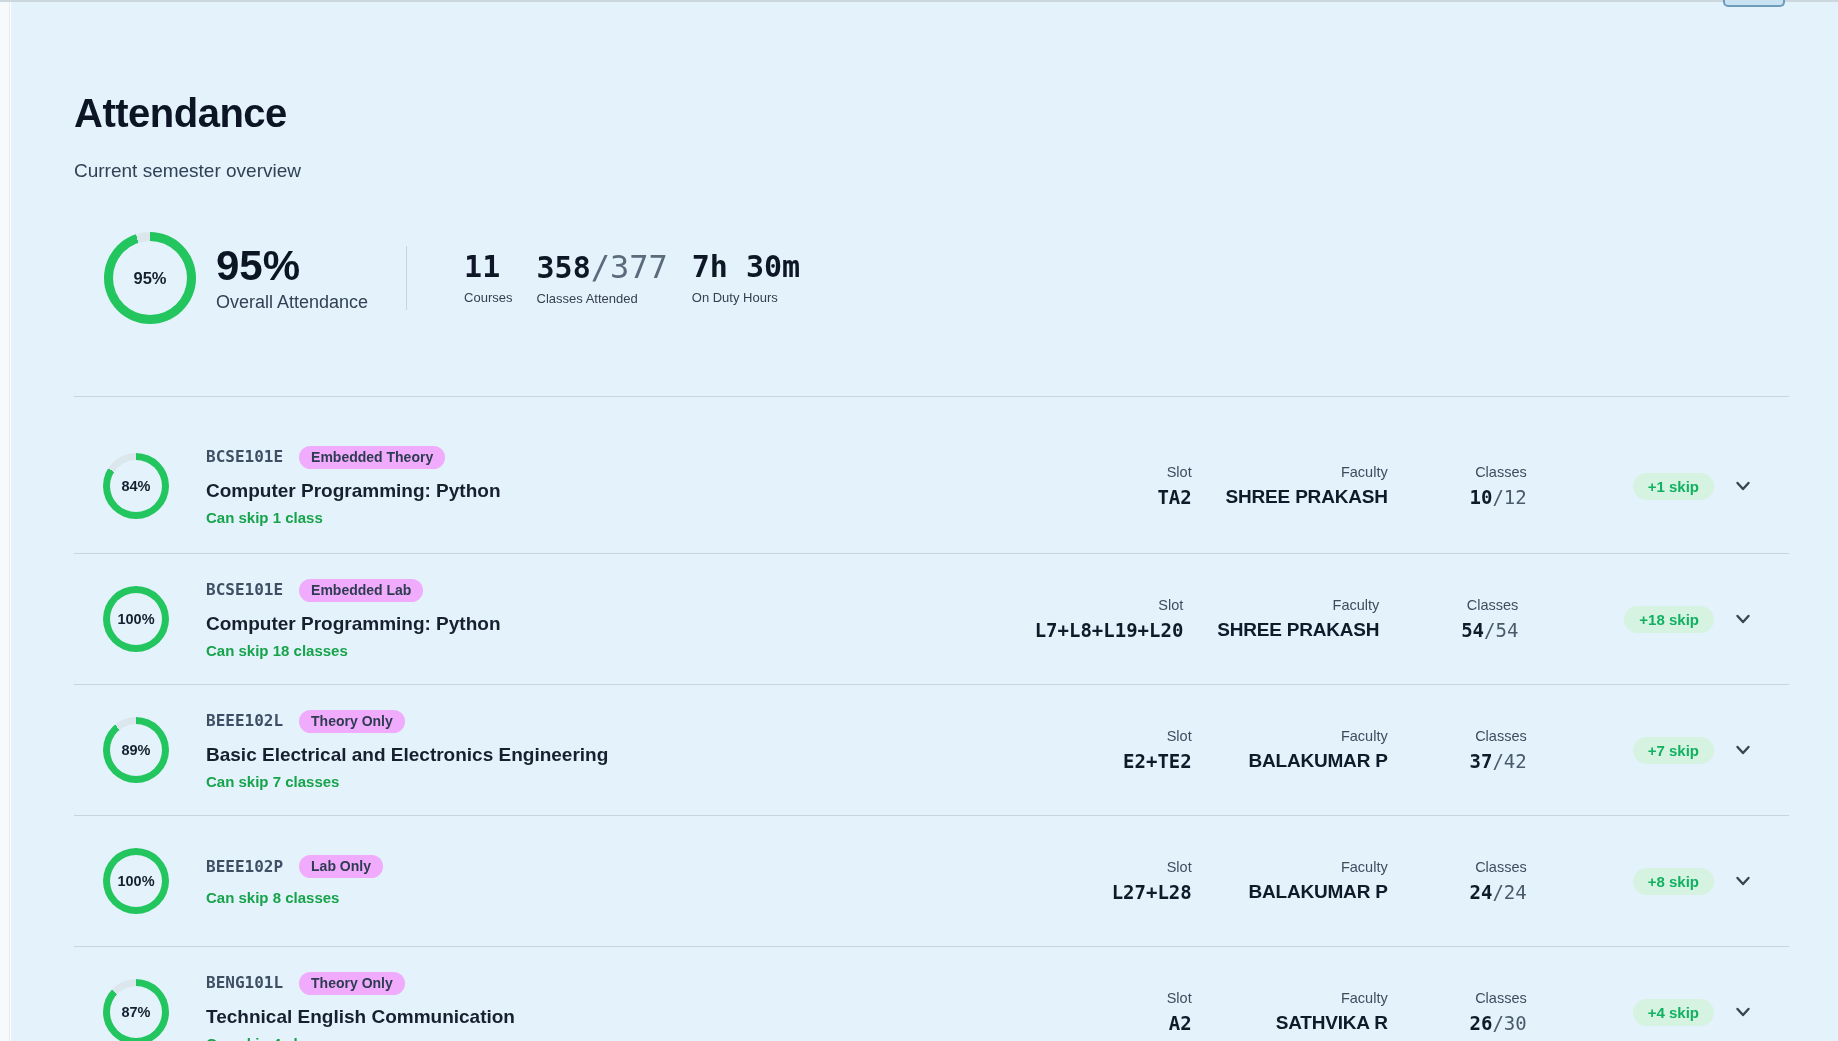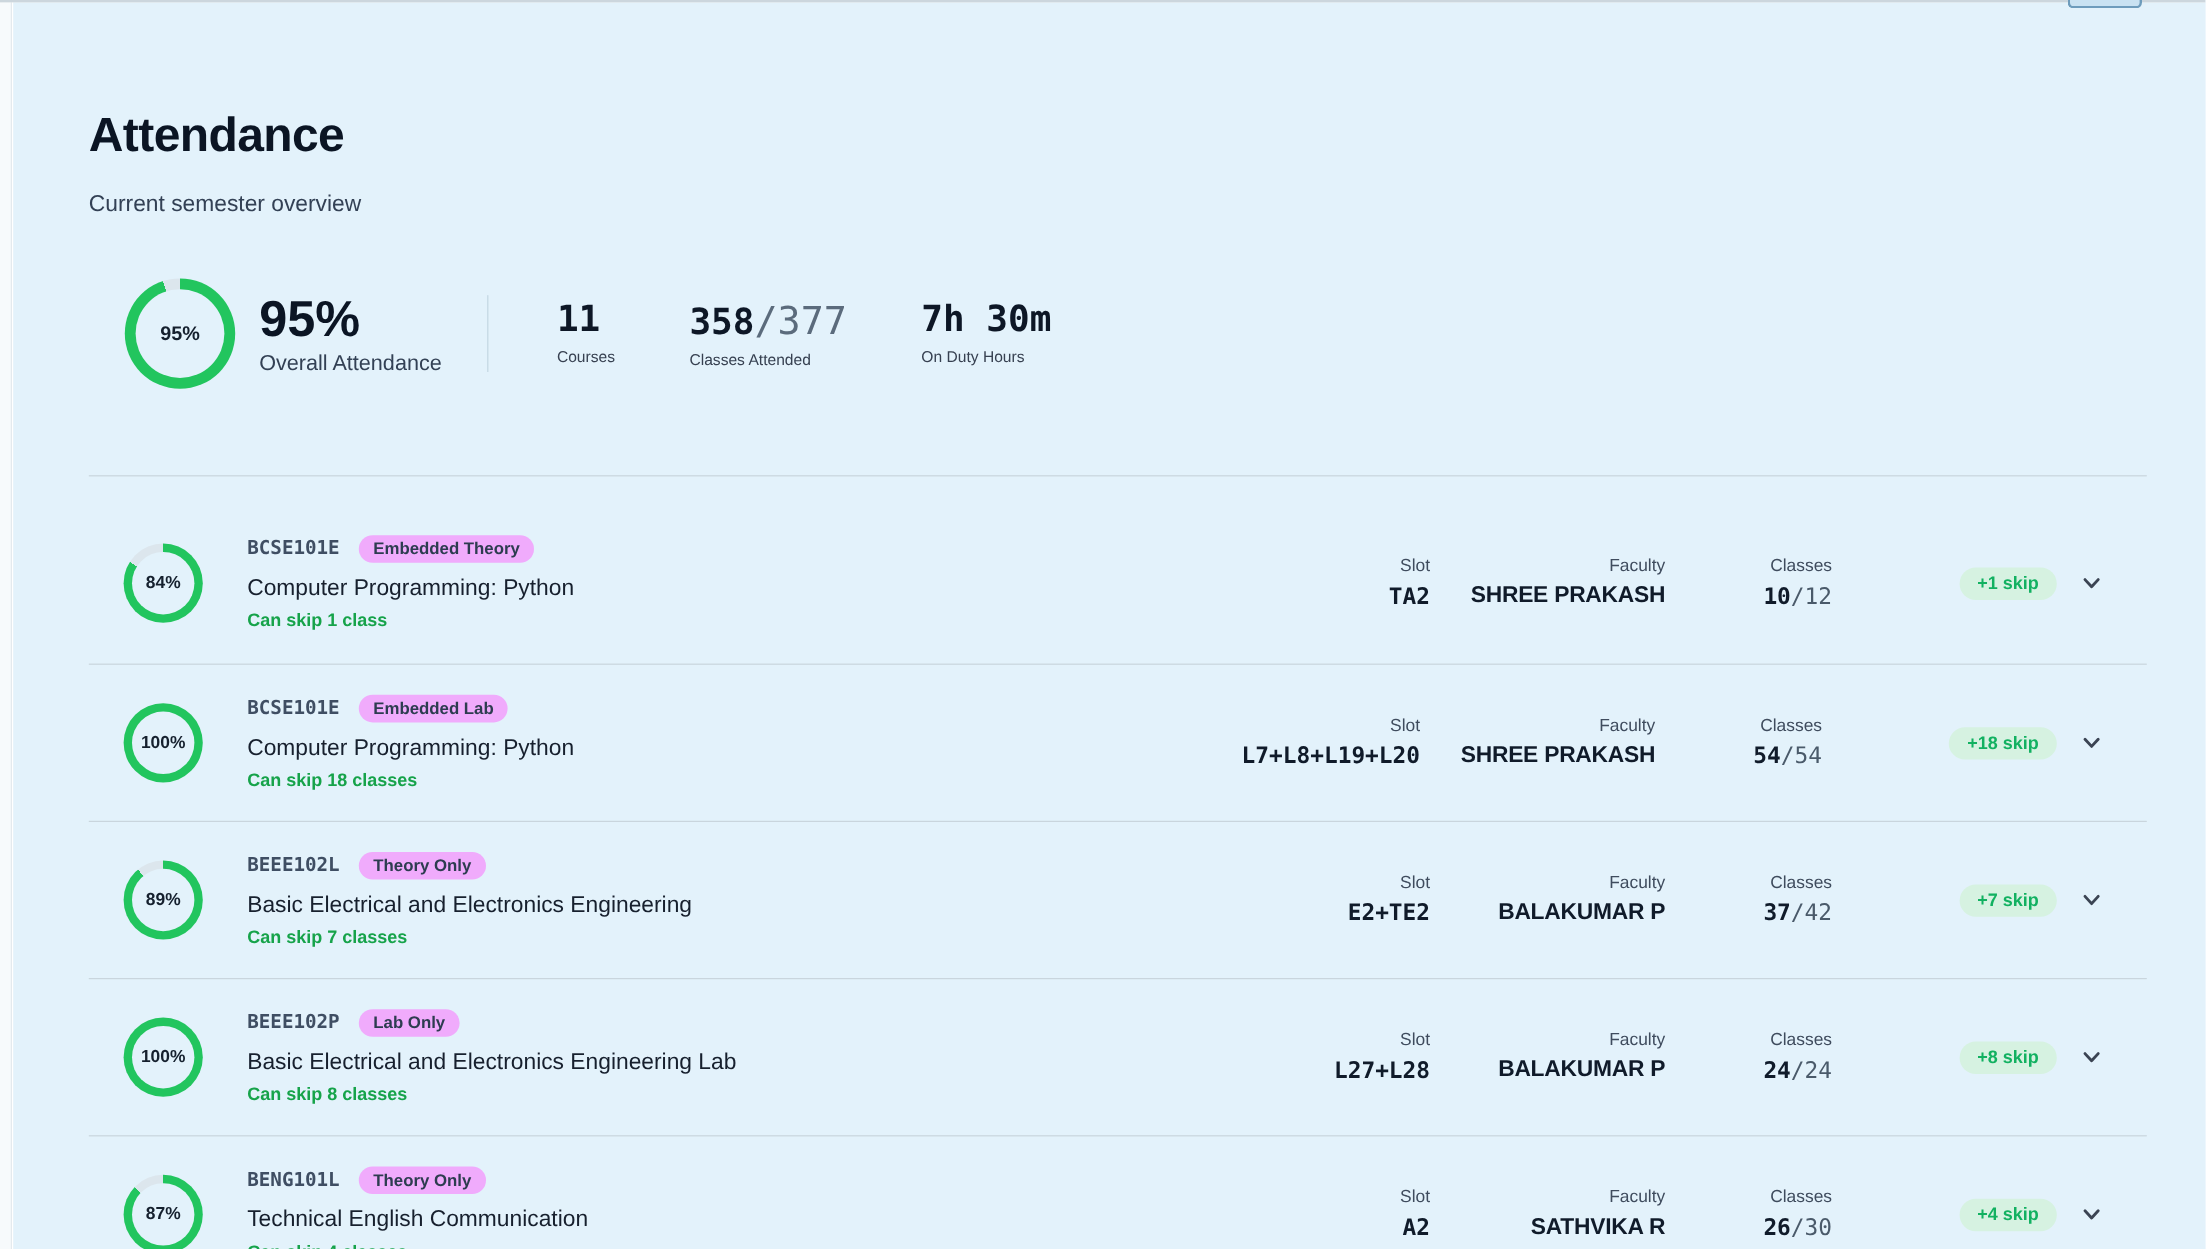--- a/index.html
+++ b/index.html
@@ -30,38 +30,38 @@
   .ring-lg .hole { inset:9px; font-size:16.5px; font-weight:700; color:#15202e; }
   .ring-sm { width:66px; height:66px; }
   .ring-sm .hole { inset:7px; font-size:14.5px; font-weight:700; color:#15202e; }
 
   .overall-block { margin-left:20px; }
   .overall-pct { font-size:42px; line-height:44px; font-weight:800; color:#0b1524; }
   .overall-label { margin-top:4px; font-size:18px; color:#334155; }
 
   .vdiv { width:1px; height:64px; background:#c3d6e2; margin-left:38px; }
 
-  .stats { display:flex; margin-left:57px; gap:62px; }
+  .stats { display:flex; margin-left:57px; gap:24px; }
   .stat { }
   .stat-value { font-size:30px; line-height:34px; font-weight:700; color:#0d1726; white-space:nowrap; }
   .stat-den { font-size:32px; font-weight:500; color:#5b6b7c; }
   .stat-label { margin-top:6px; font-size:13px; color:#374151; white-space:nowrap; }
 
   
   .list { position:absolute; left:63px; top:394px; width:1715px; border-top:1px solid #c9d5dd; }
   .row { height:131px; display:flex; align-items:center; position:relative; border-bottom:1px solid #c9d5dd; }
   .row.first { height:157px; padding-top:22px; }
 
   .row .ring-sm { margin-left:29px; }
   .course-info { margin-left:37px; }
   .code-line { display:flex; align-items:center; gap:16px; margin-bottom:11px; }
   .course-code { font-size:16px; font-weight:700; color:#3f4e63; line-height:18px; }
   .badge { background:#f0abfc; color:#2d3c50; font-size:14px; font-weight:700;
            padding:3px 12px; border-radius:12px; line-height:17px; white-space:nowrap; }
-  .course-name { font-size:19px; line-height:22px; font-weight:400; color:#17202e; margin-bottom:7px; white-space:nowrap; }
+  .course-name { font-size:19px; line-height:22px; font-weight:700; color:#17202e; margin-bottom:7px; white-space:nowrap; }
   .skip-note { font-size:15px; line-height:18px; font-weight:700; color:#16a34a; }
 
   .right-group { position:absolute; right:0; top:50%; transform:translateY(-50%); display:flex; align-items:center; }
   .row.first .right-group { top:calc(50% + 11px); }
   .col { text-align:right; }
   .col-label { font-size:14.5px; color:#3f4c5e; line-height:17px; }
   .col-value { margin-top:5px; font-size:19px; line-height:22px; font-weight:700; color:#101b2a; white-space:nowrap; }
   .col-value .den { color:#4a5a6a; font-weight:500; }
   .col-slot    { width:170px; margin-right:16px; }
   .col-faculty { width:180px; margin-right:47px; }
@@ -213,21 +213,20 @@
       </div>
       <div class="row">
     <div class="ring ring-sm" style="background: conic-gradient(rgb(34, 197, 94) 0deg, rgb(34, 197, 94) 100%, rgb(220, 230, 237) 100%, rgb(220, 230, 237) 100%);">
       <div class="hole">100%</div>
     </div>
     <div class="course-info">
       <div class="code-line">
         <span class="course-code mono">BEEE102P</span>
         <span class="badge">Lab Only</span>
       </div>
-      <div class="course-name">Basic Electrical and Electronics Engineering Lab</div>
       <div class="skip-note">Can skip 8 classes</div>
     </div>
     <div class="right-group">
       <div class="col col-slot">
         <div class="col-label">Slot</div>
         <div class="col-value mono">L27+L28</div>
       </div>
       <div class="col col-faculty">
         <div class="col-label">Faculty</div>
         <div class="col-value">BALAKUMAR P</div>

